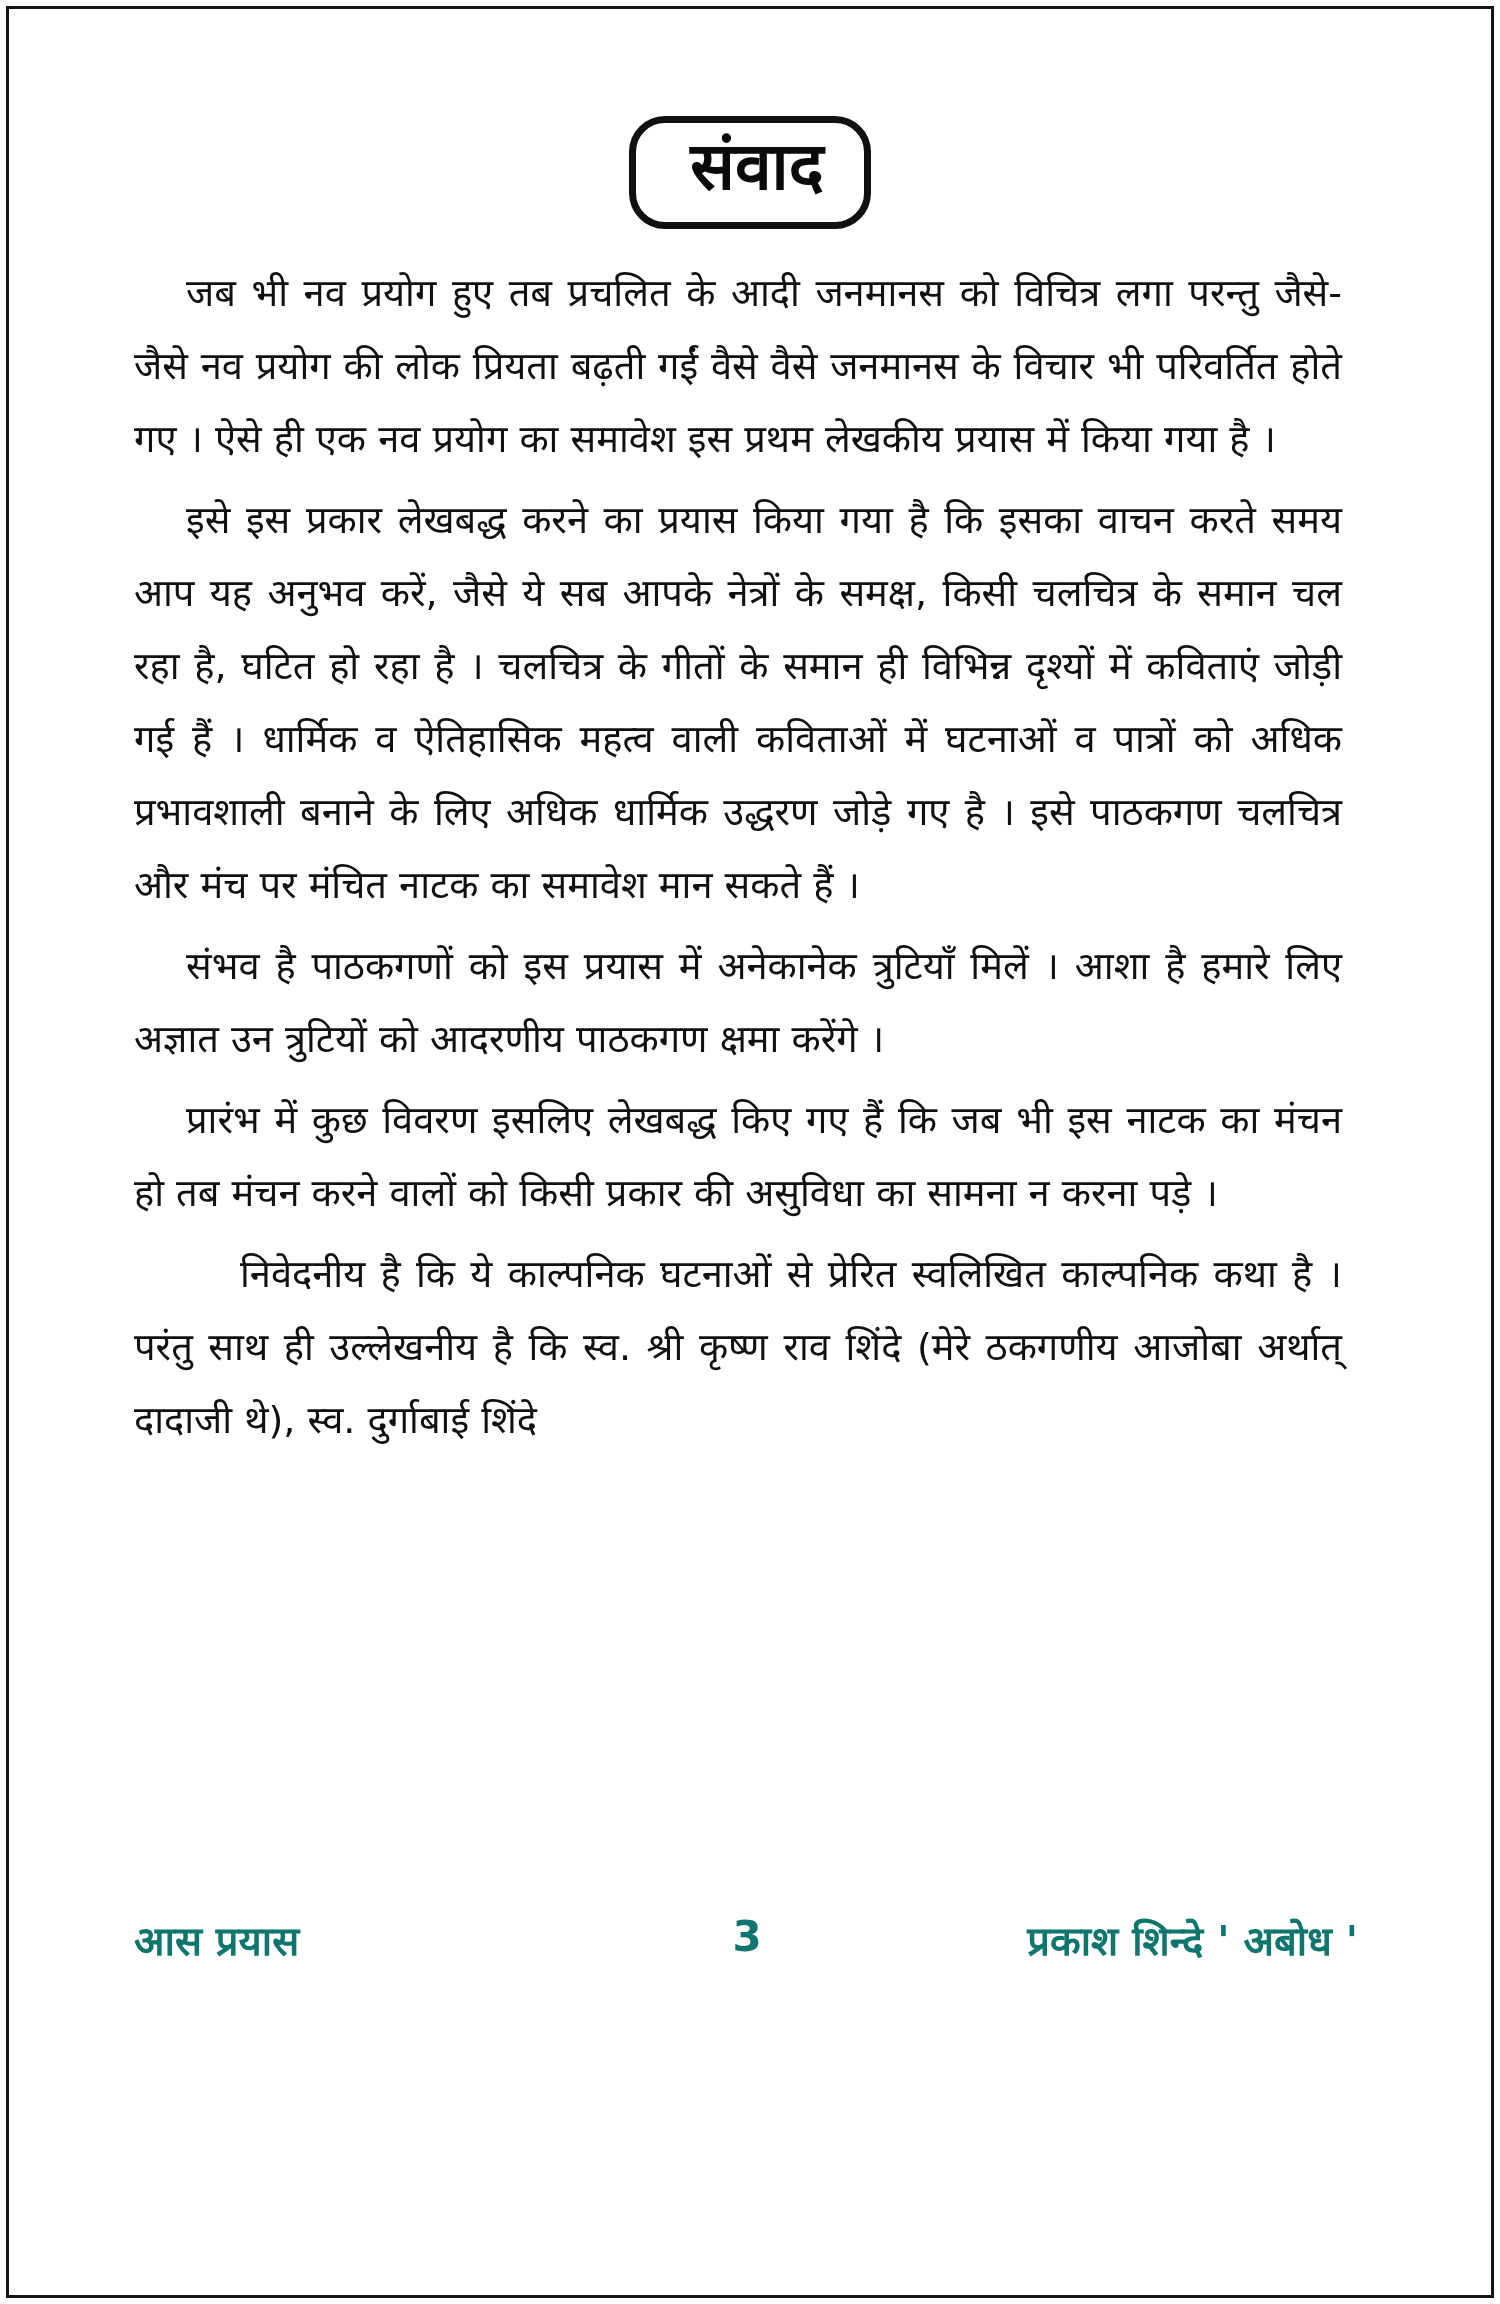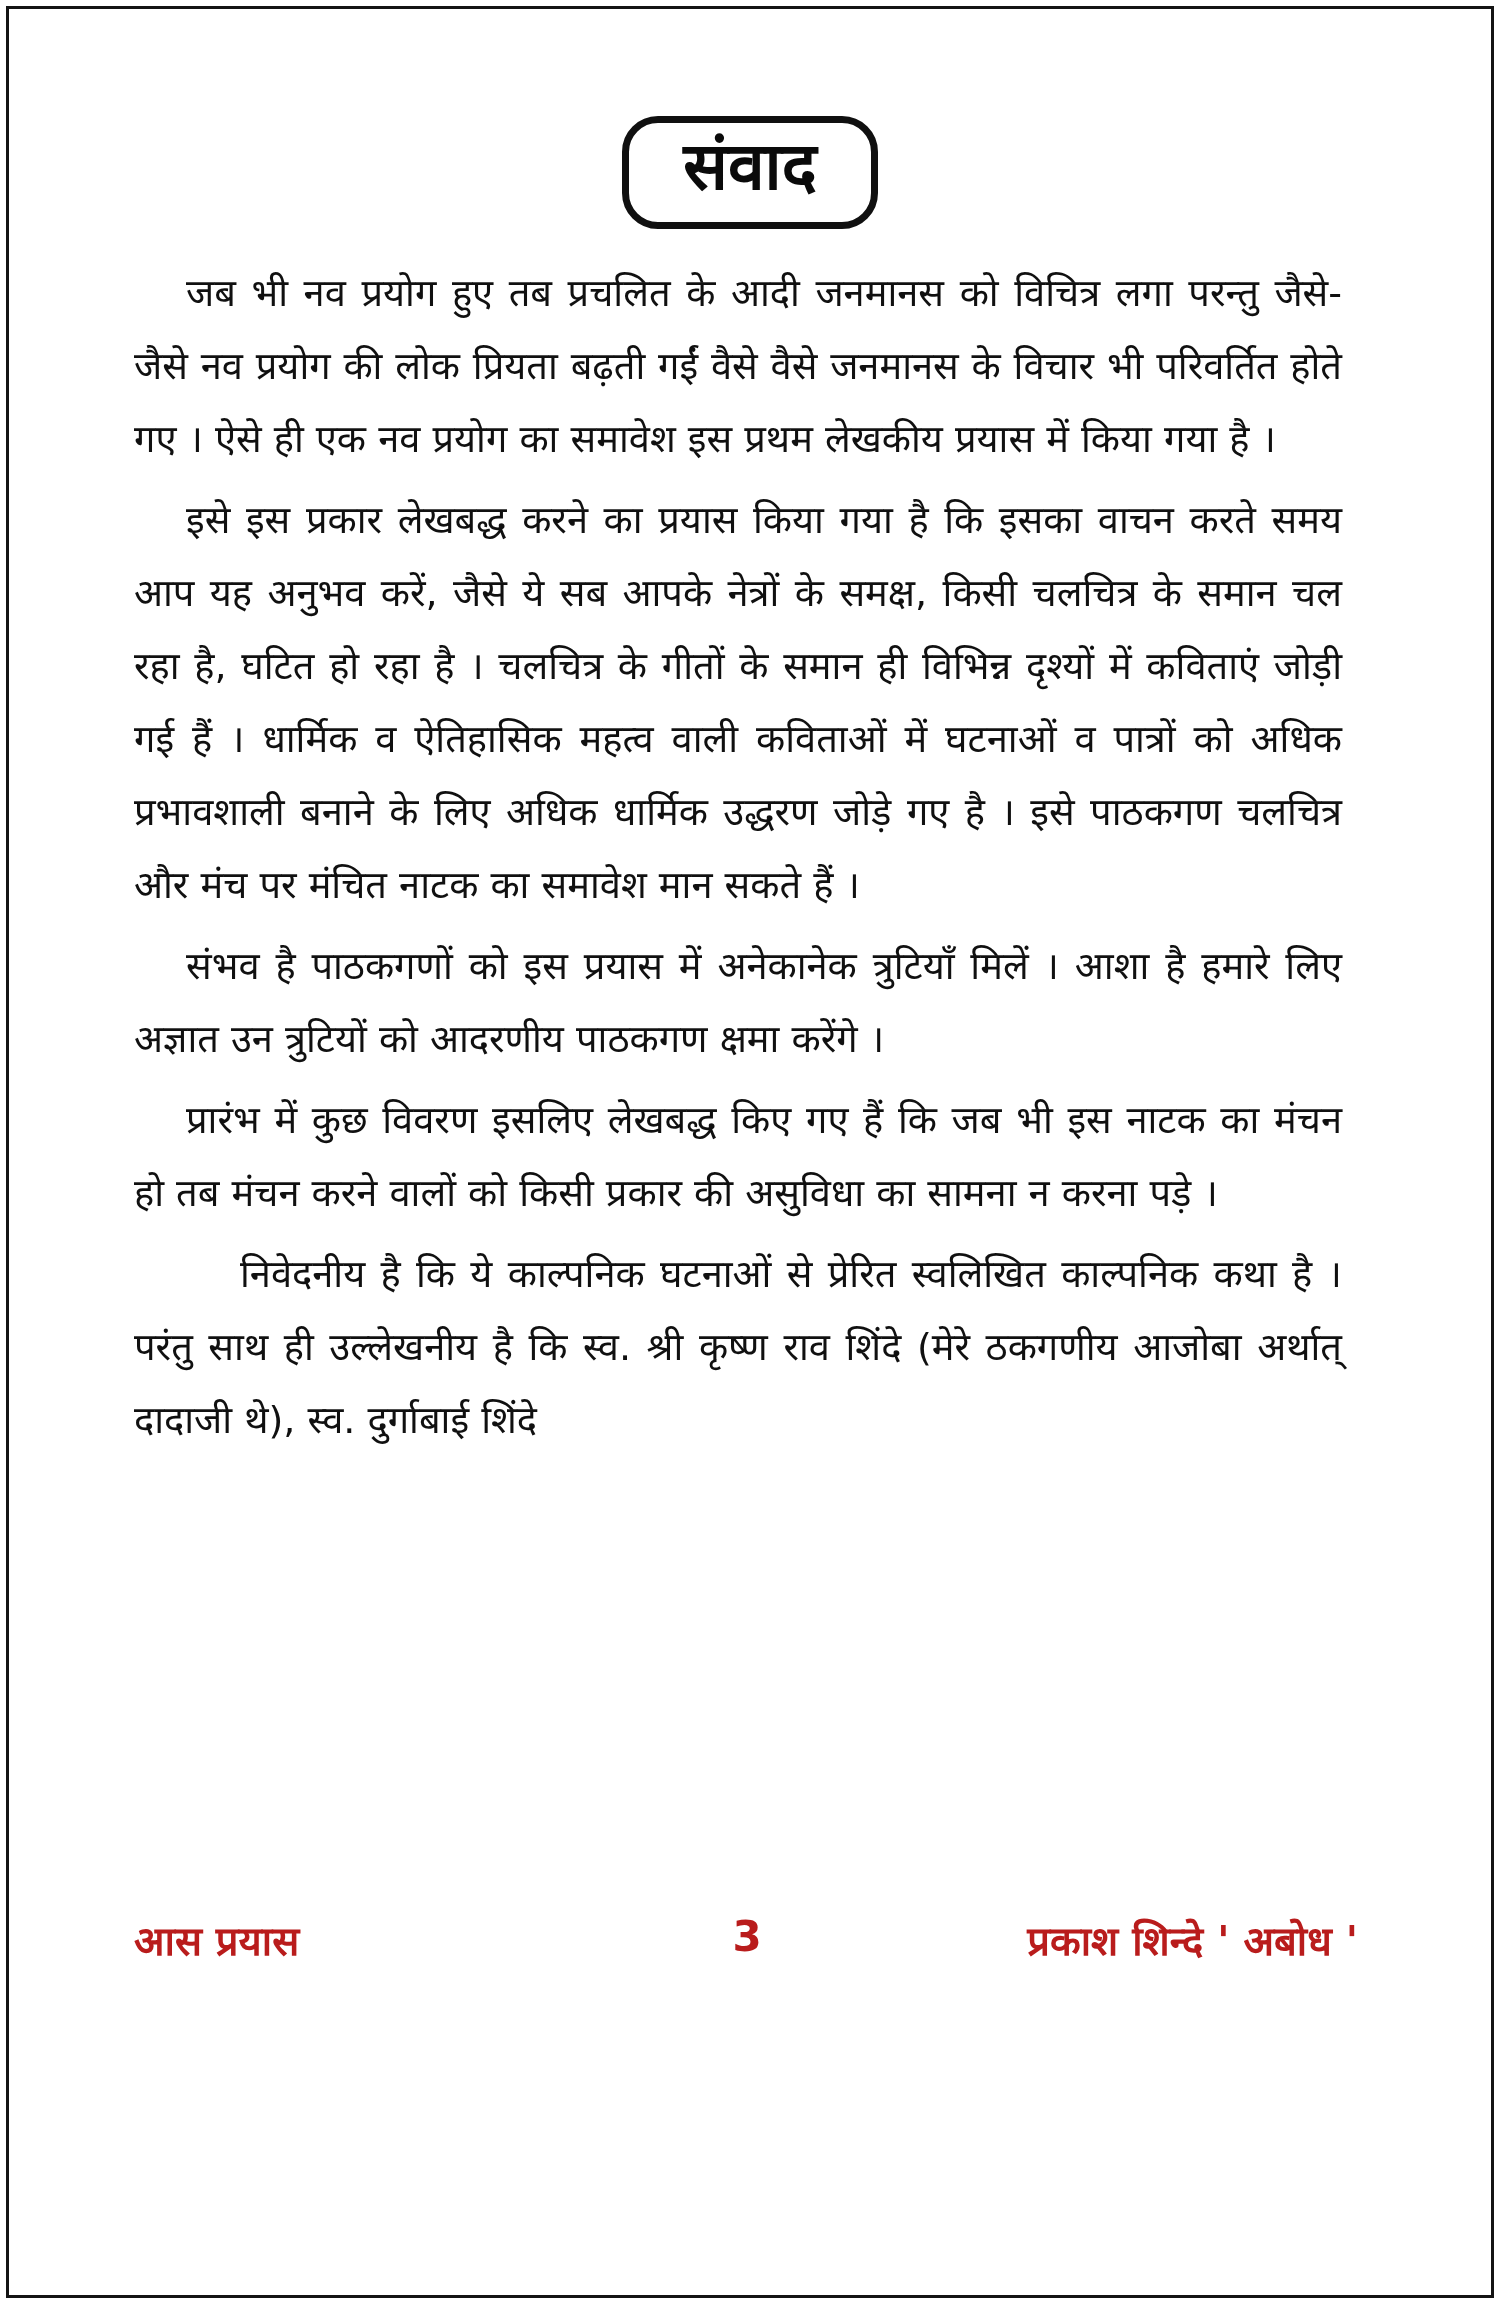--- a/index.html
+++ b/index.html
@@ -24,21 +24,21 @@
     pointer-events: none;
   }
   .title-wrap {
     display: flex;
     justify-content: center;
     padding-top: 116px;
   }
   .title-box {
     border: 7px solid #101010;
     border-radius: 36px;
-    padding: 4px 54px 16px 54px;
+    padding: 4px 40px 16px 54px;
     font-size: 66px;
     line-height: 1.2;
     font-weight: bold;
     color: #0a0a0a;
     background: #ffffff;
   }
   .body-text {
     margin: 28px 158px 0 134px;
     text-align: justify;
     font-size: 38px;
@@ -53,21 +53,21 @@
     text-indent: 106px;
   }
   .footer {
     position: absolute;
     left: 134px;
     right: 140px;
     top: 1912px;
     height: 60px;
     font-size: 40px;
     font-weight: bold;
-    color: #b91c1c;
+    color: #0f766e;
   }
   .footer-left {
     position: absolute;
     left: 0;
     top: 0;
   }
   .footer-center {
     position: absolute;
     left: 50%;
     transform: translateX(-50%);

